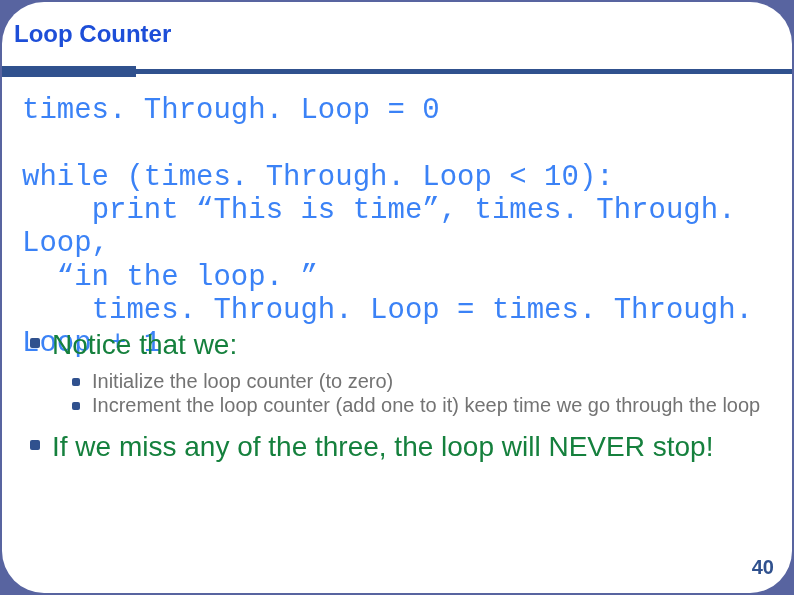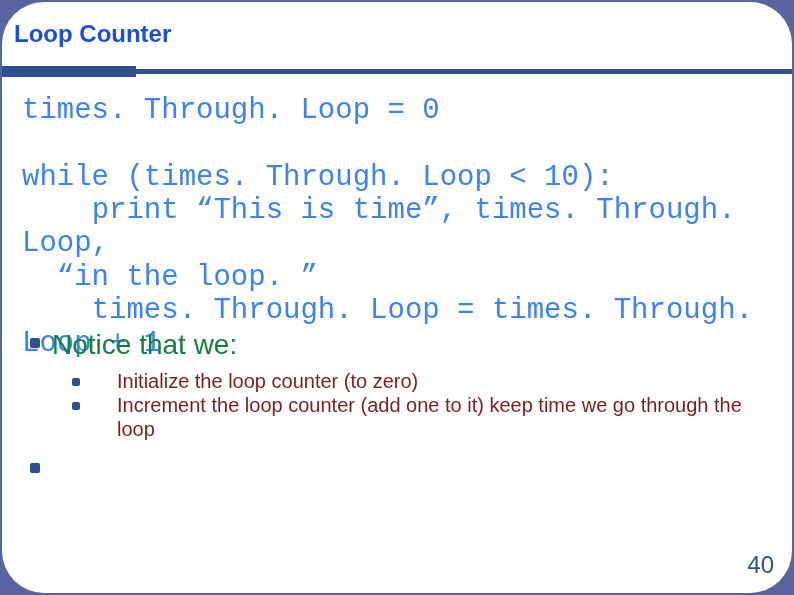--- a/index.html
+++ b/index.html
@@ -97,30 +97,29 @@
     width: 8px;
     height: 8px;
     background: #30518e;
     border-radius: 2px;
     margin-top: 8px;
     margin-right: 12px;
     flex-shrink: 0;
   }
   .b2 .txt {
     font-size: 20px;
-    color: #7f1d1d;
+    color: #737373;
     line-height: 1.18;
-    margin-left: 25px;
   }
   .pagenum {
     position: absolute;
     right: 18px;
     bottom: 14px;
-    font-size: 24px;
-    font-weight: normal;
+    font-size: 20px;
+    font-weight: bold;
     color: #30518e;
   }
 </style>
 </head>
 <body>
 
 <div class="slide">
 
   <div class="title">Loop Counter</div>
 
@@ -146,18 +145,19 @@
         <div class="dot"></div>
         <div class="txt">Initialize the loop counter (to zero)</div>
       </div>
       <div class="b2">
         <div class="dot"></div>
         <div class="txt">Increment the loop counter (add one to it) keep time we go through the loop</div>
       </div>
     </div>
     <div class="b1">
       <div class="dot"></div>
+      <div class="txt">If we miss any of the three, the loop will NEVER stop!</div>
     </div>
   </div>
 
   <div class="pagenum">40</div>
 
 </div>
 
 </body></html>

